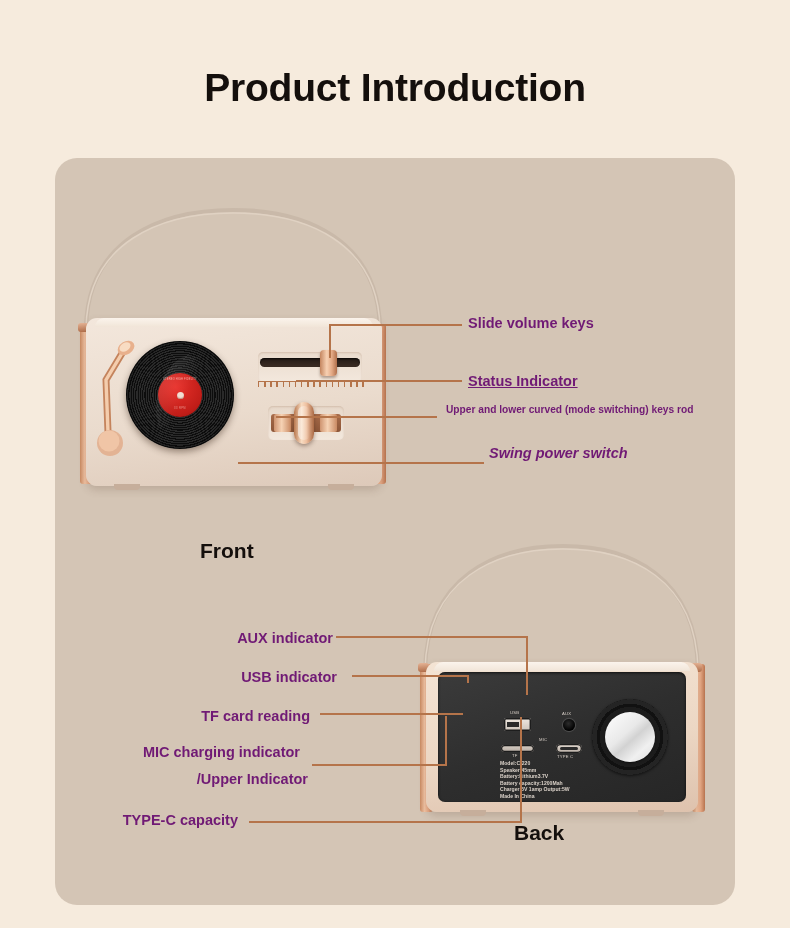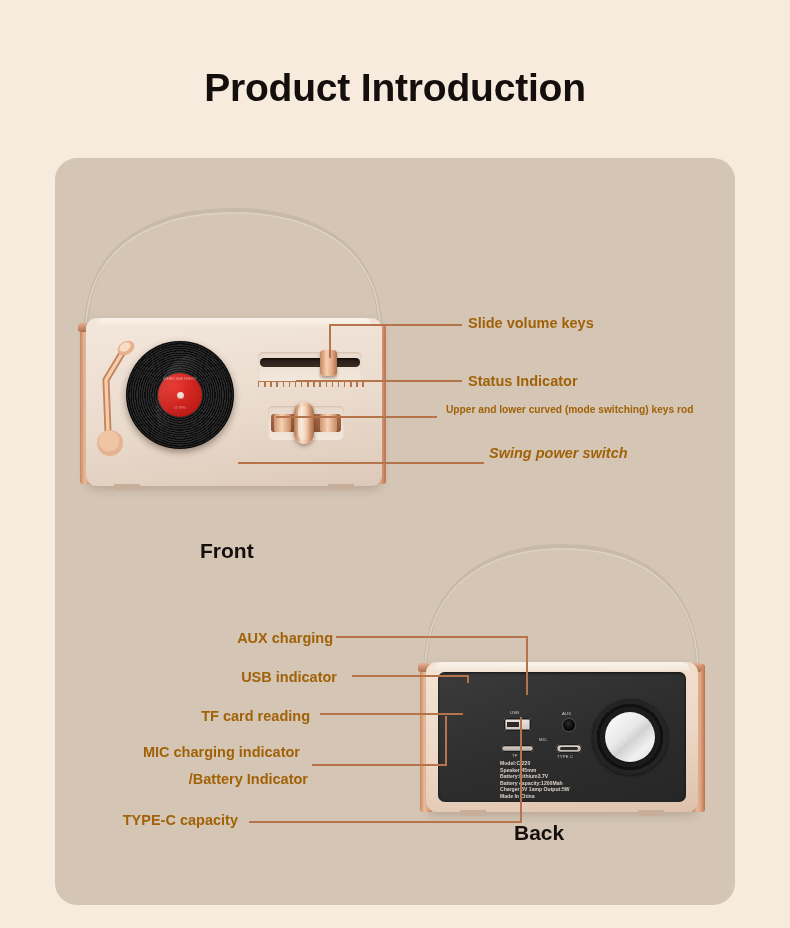--- a/index.html
+++ b/index.html
@@ -347,21 +347,21 @@
     position: absolute;
     left: 0; top: 0;
     width: 790px; height: 928px;
     pointer-events: none;
   }
   .leaders svg { display: block; }
 
   .callout {
     position: absolute;
     font-weight: bold;
-    color: #a16207;
+    color: #701a75;
     white-space: nowrap;
   }
   .callout.lg { font-size: 14.5px; }
   .callout.sm { font-size: 10.2px; line-height: 12px; white-space: normal; }
   .callout.right-al { text-align: right; }
 
   .view-caption {
     position: absolute;
     font-size: 21px;
     font-weight: bold;
@@ -519,29 +519,29 @@
 
       <path d="M446 716 L446 765 L312 765"></path>
 
       <path d="M521 717 L521 822 L249 822"></path>
     </g>
   </svg>
 </div>
 
 <div class="callout lg" style="left:468px; top:315px;">Slide volume keys</div>
 
-<div class="callout lg" style="left:468px; top:373px;">Status Indicator</div>
+<div class="callout lg" style="left:468px; top:373px;text-decoration:underline;">Status Indicator</div>
 
 <div class="callout sm" style="left:446px; top:404px; width:266px;">Upper and lower curved (mode switching) keys rod</div>
 
 <div class="callout lg" style="left:489px; top:445px;font-style:italic;">Swing power switch</div>
 
-<div class="callout lg right-al" style="left:140px; top:630px; width:193px;">AUX charging</div>
+<div class="callout lg right-al" style="left:140px; top:630px; width:193px;">AUX indicator</div>
 
 <div class="callout lg right-al" style="left:140px; top:669px; width:197px;">USB indicator</div>
 
 <div class="callout lg right-al" style="left:110px; top:708px; width:200px;">TF card reading</div>
 
 <div class="callout lg right-al" style="left:70px; top:744px; width:230px;">MIC charging indicator</div>
 
-<div class="callout lg right-al" style="left:70px; top:771px; width:238px;">/Battery Indicator</div>
+<div class="callout lg right-al" style="left:70px; top:771px; width:238px;">/Upper Indicator</div>
 
 <div class="callout lg right-al" style="left:60px; top:812px; width:178px;">TYPE-C capacity</div>
 
 </body></html>

